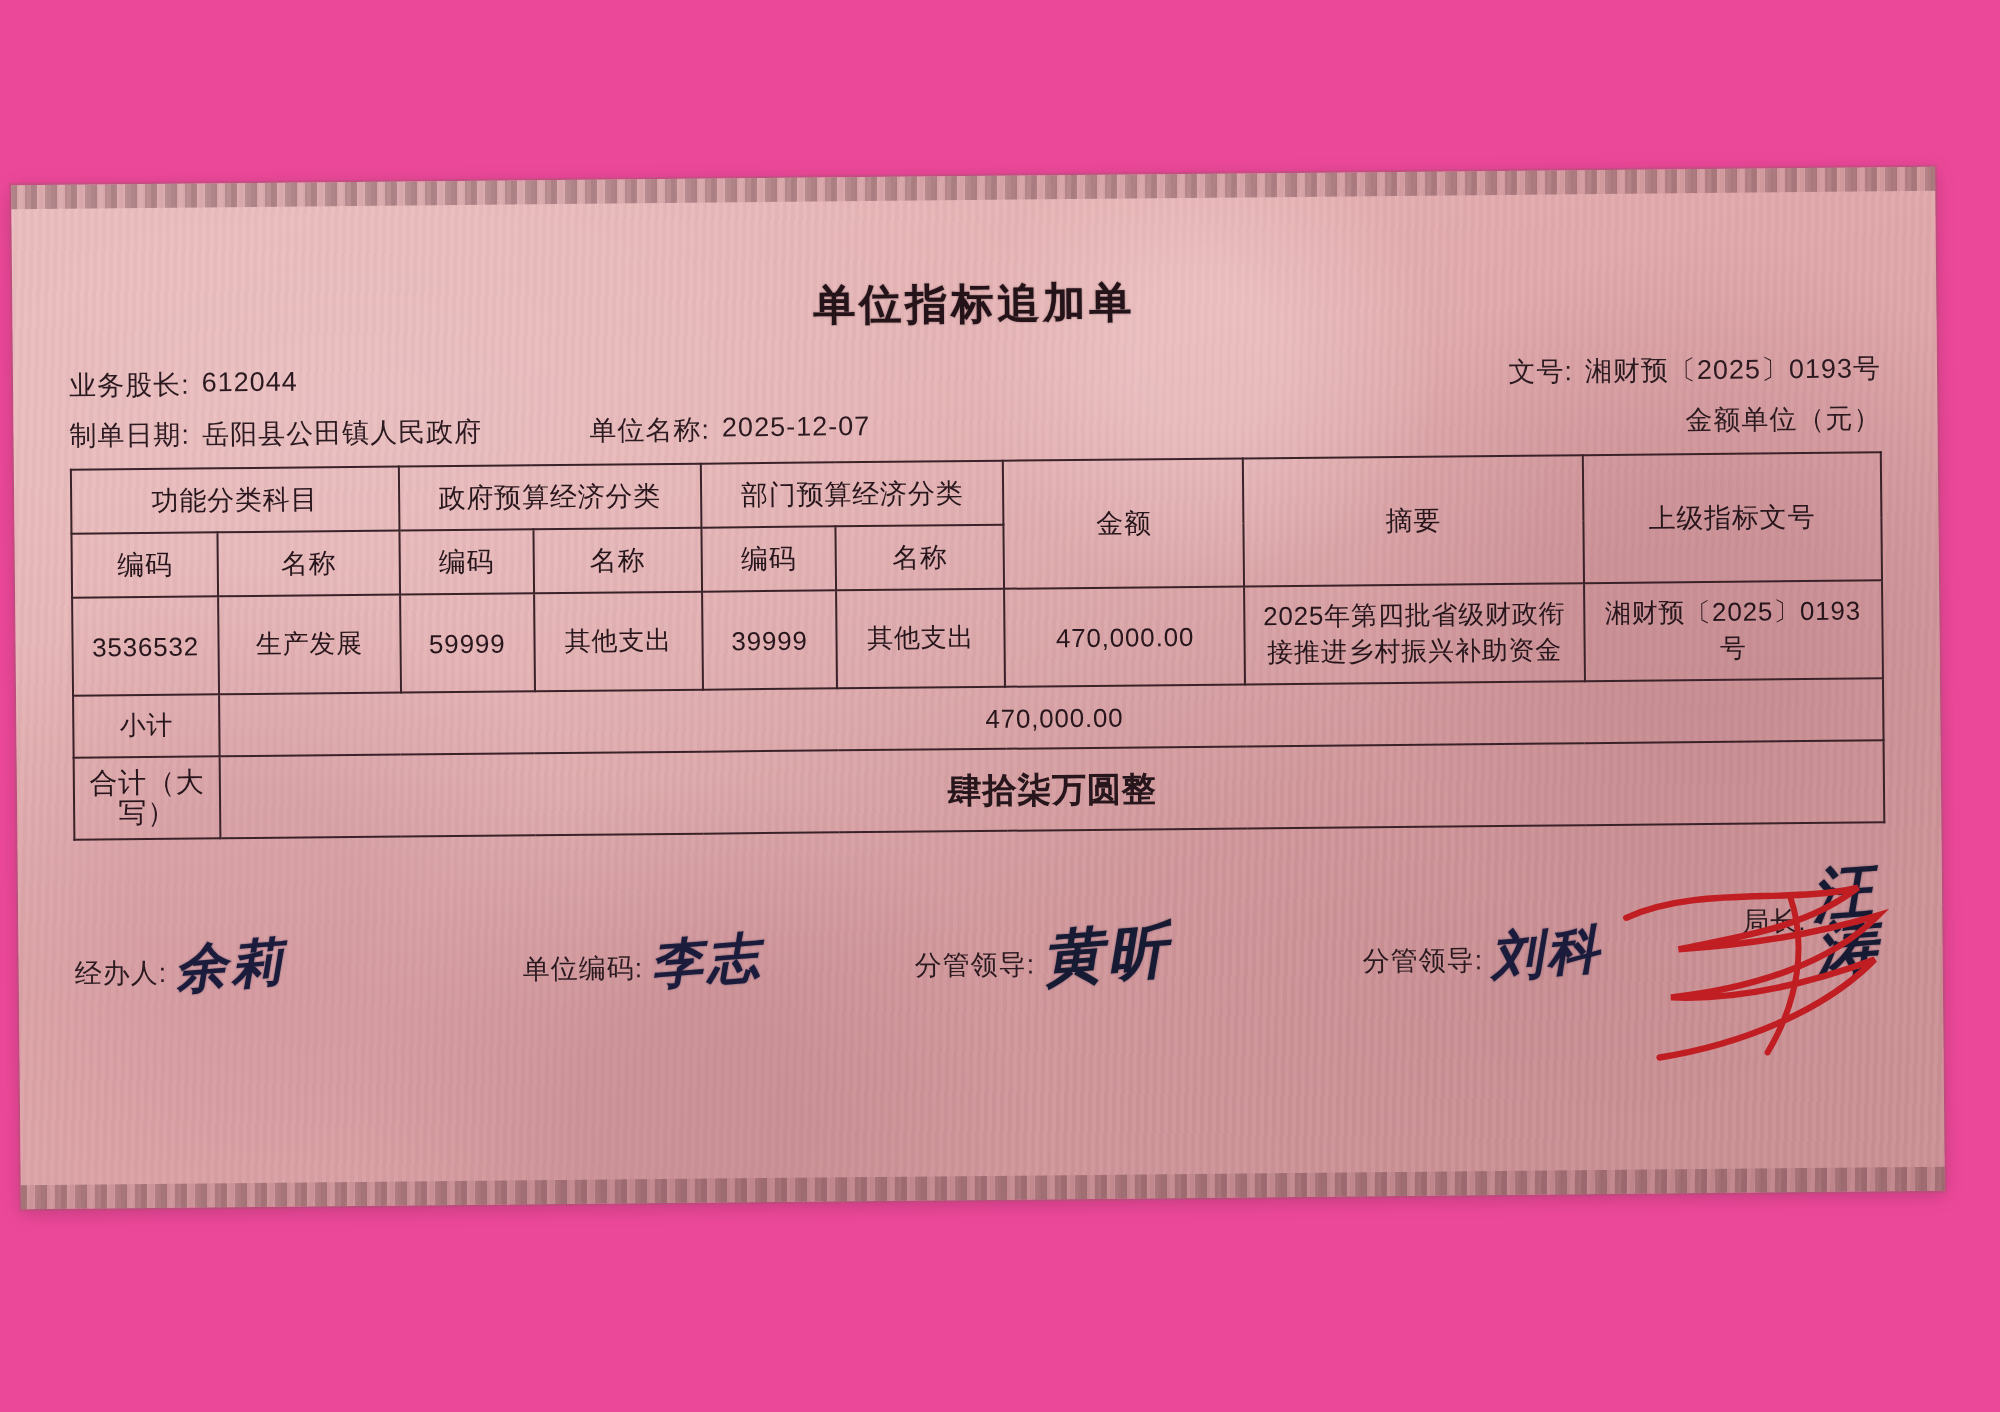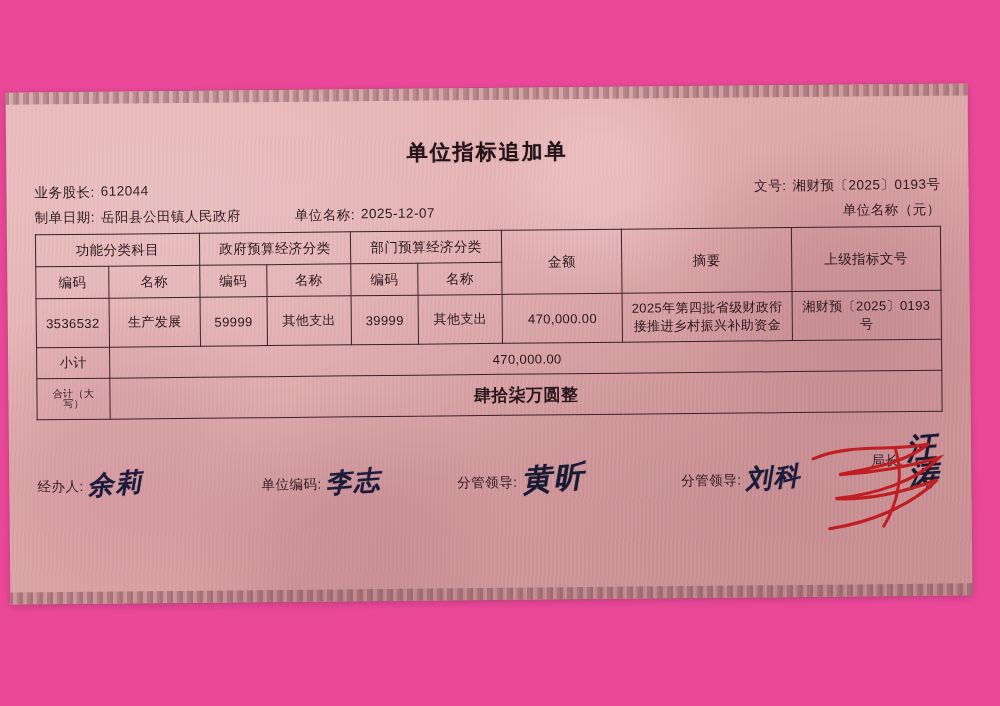--- a/index.html
+++ b/index.html
@@ -116,21 +116,21 @@
     font-size: 13.5px;
     height: 25px;
   }
   .h-grp { height: 26px; }
   .row-data td { height: 42px; font-size: 13px; }
   .t-left { text-align: left; }
   .amt { text-align: right; padding-right: 12px; font-size: 13.5px; }
   .summary-cell { font-size: 11.5px; line-height: 1.35; text-align: center; }
   .row-sub td { height: 24px; }
   .row-total td { height: 34px; }
-  .cap-label { font-size: 10px; line-height: 1.05; }
+  .cap-label { font-size: 14px; line-height: 1.05; }
   .hand-amount {
     font-size: 17px;
     font-weight: bold;
     letter-spacing: 3px;
     color: #20131a;
     text-align: left;
     padding-left: 8px;
   }
 
   
@@ -204,21 +204,21 @@
       <div class="meta-row">
         <div class="m-col-1">
           <span class="meta-label">制单日期:</span>
           <span class="meta-value">岳阳县公田镇人民政府</span>
         </div>
         <div class="m-col-2">
           <span class="meta-label">单位名称:</span>
           <span class="meta-value">2025-12-07</span>
         </div>
         <div class="m-col-3">
-          <span class="meta-label">单位名称（元）</span>
+          <span class="meta-label">金额单位（元）</span>
         </div>
       </div>
 
       <table class="grid">
         <thead>
           <tr class="h-grp">
             <th colspan="2">功能分类科目</th>
             <th colspan="2">政府预算经济分类</th>
             <th colspan="2">部门预算经济分类</th>
             <th rowspan="2" style="width:118px">金额</th>

